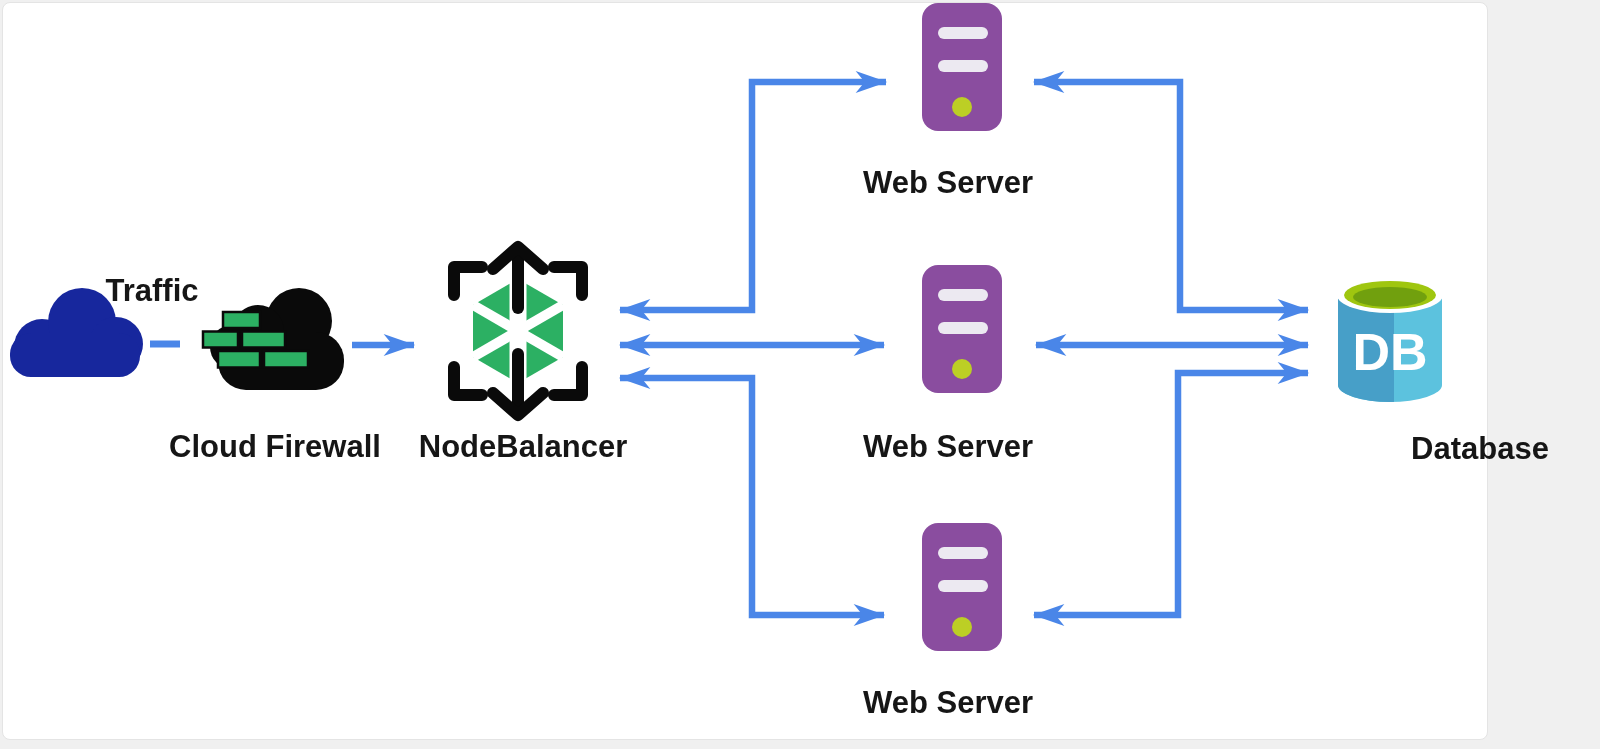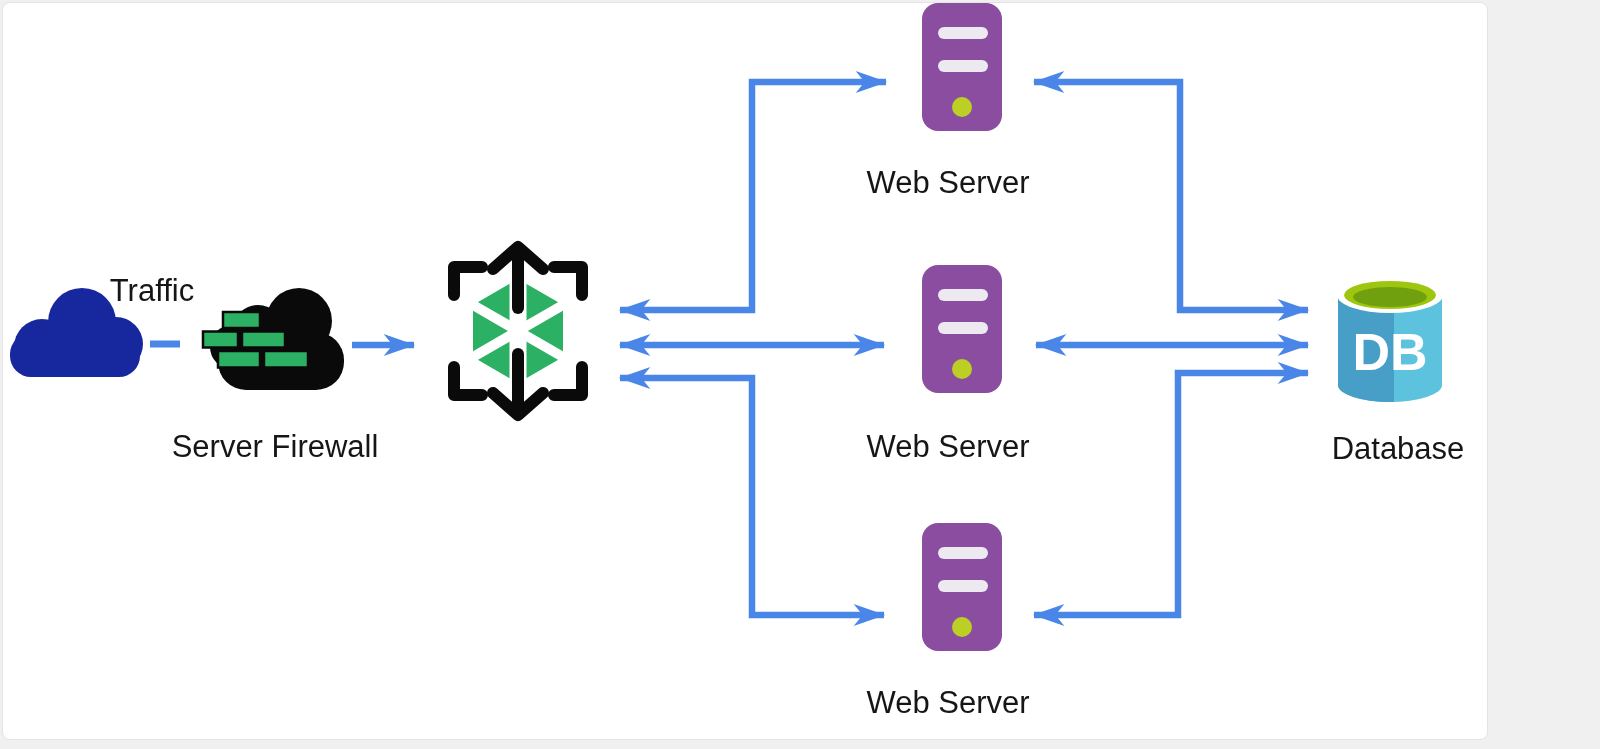--- a/index.html
+++ b/index.html
@@ -20,20 +20,21 @@
     box-sizing:border-box;
   }
   svg.diagram{position:absolute;left:0;top:0;}
   .lbl{
     position:absolute;
     transform:translateX(-50%);
     font-size:31px;
     color:#161616;
     white-space:nowrap;
     line-height:1.1;
+    font-weight:bold;
   }
   .db-badge-text{
     font-family:"Liberation Sans", sans-serif;
     font-weight:bold;
     font-size:52px;
   }
 </style>
 </head>
 <body>
 
@@ -135,18 +136,19 @@
         <rect x="1338" y="278" width="56" height="130" fill="#479fc8"></rect>
       </g>
       <ellipse cx="1390" cy="295" rx="53" ry="18" fill="#ffffff"></ellipse>
       <ellipse cx="1390" cy="295" rx="46" ry="14" fill="#9fc60f"></ellipse>
       <ellipse cx="1390" cy="297" rx="37" ry="10" fill="#71a00e"></ellipse>
       <text class="db-badge-text" x="1390" y="370" text-anchor="middle" fill="#ffffff">DB</text>
     </g>
   </svg>
 
   <div class="lbl" style="left:152px;top:274px">Traffic</div>
-  <div class="lbl" style="left:275px;top:430px">Server Firewall</div>
+  <div class="lbl" style="left:275px;top:430px">Cloud Firewall</div>
+  <div class="lbl" style="left:523px;top:430px">NodeBalancer</div>
   <div class="lbl" style="left:948px;top:166px">Web Server</div>
   <div class="lbl" style="left:948px;top:430px">Web Server</div>
   <div class="lbl" style="left:948px;top:686px">Web Server</div>
-  <div class="lbl" style="left:1398px;top:432px">Database</div>
+  <div class="lbl" style="left:1480px;top:432px">Database</div>
 </div>
 
 </body></html>

